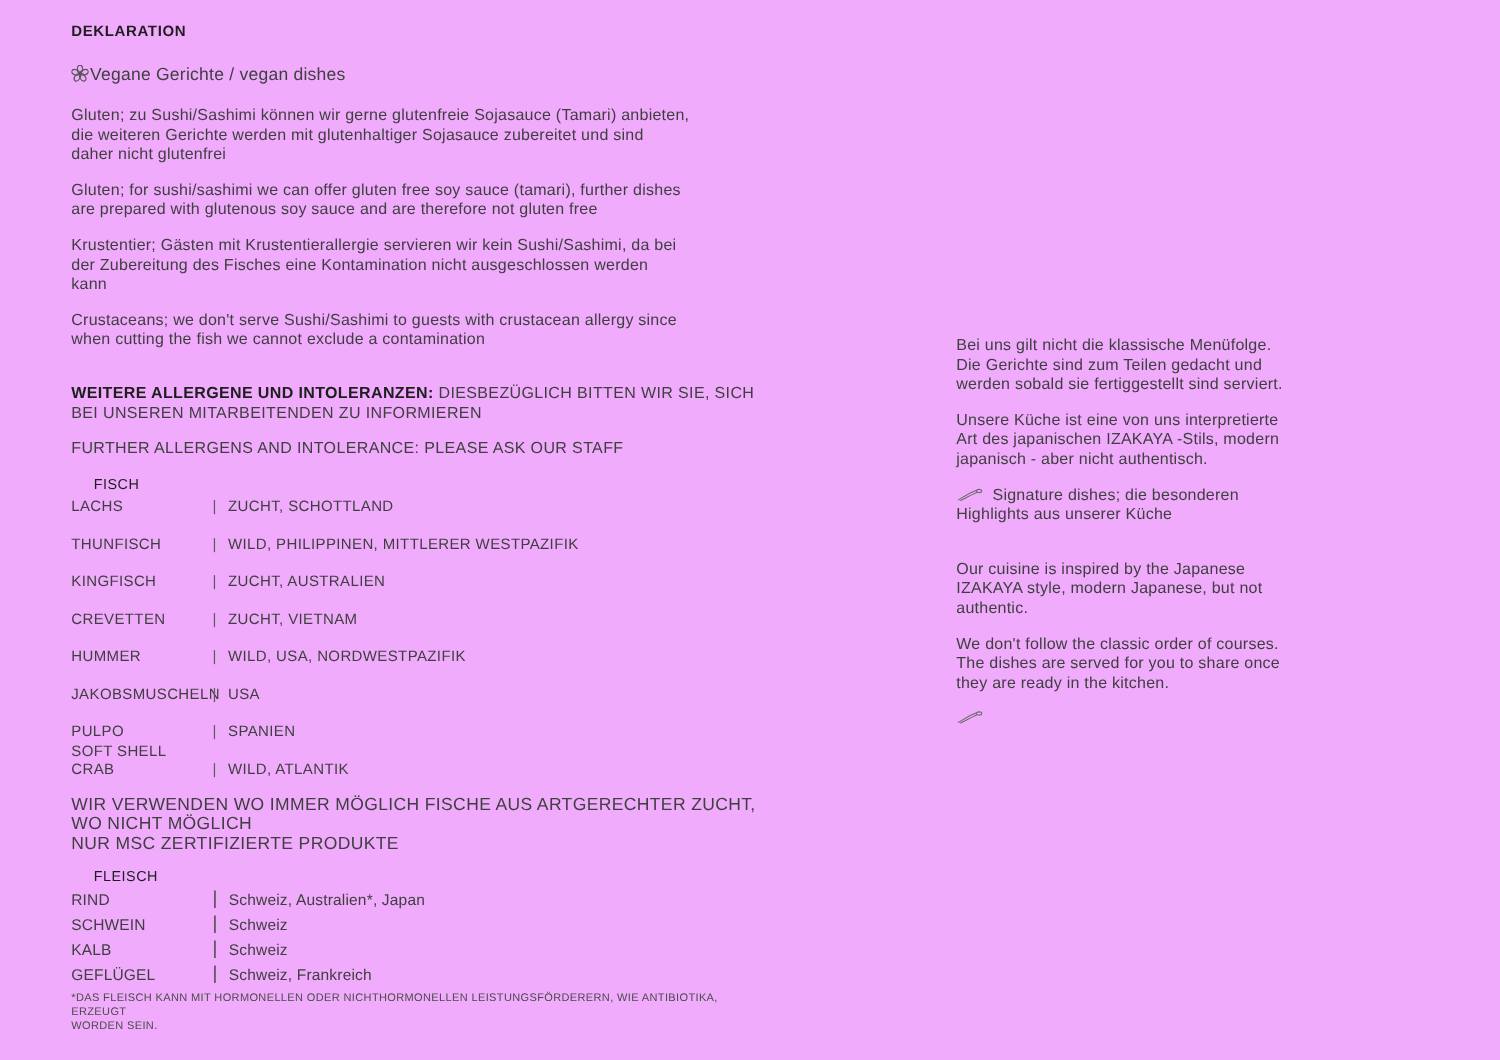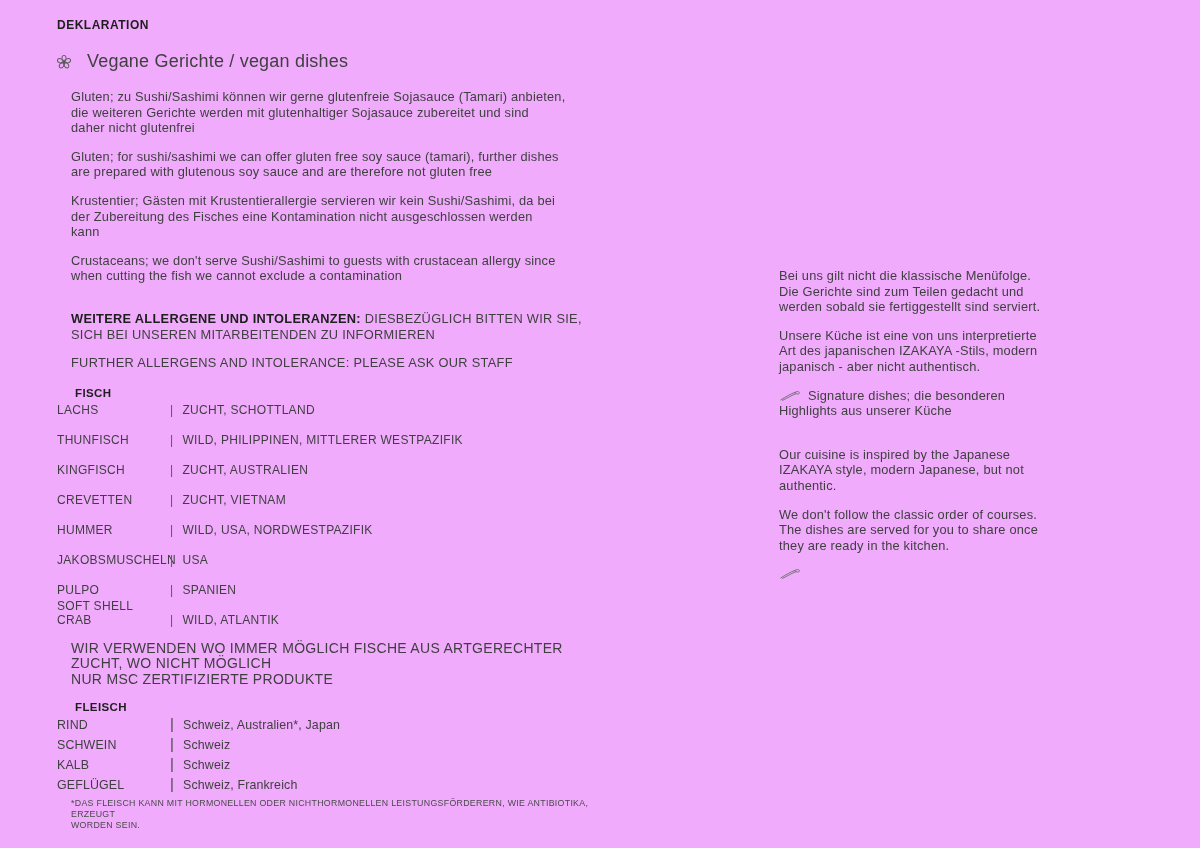--- a/index.html
+++ b/index.html
@@ -14,37 +14,37 @@
   .page { position: absolute; inset: 0; background: #f0abfc; }
 
   .col-left  { position: absolute; left: 57px;  top: 18px;  width: 560px; }
   .col-right { position: absolute; left: 765px; top: 268px; width: 295px; }
 
   .doc-title {
     font-size: 12px; font-weight: 700; color: #1e1e1e;
     letter-spacing: .5px; margin: 0 0 19px 0;
   }
   .vegan-line {
-    display: flex; align-items: center; gap: 16px;
-    font-size: 18px; letter-spacing: .2px;
+    display: flex; align-items: center; gap: 1px;
+    font-size: 14px; letter-spacing: .2px;
     margin: 0 0 17px 0;
   }
   .icon { display: inline-block; line-height: 0; }
 
   .para {
     font-size: 12.8px; line-height: 15.6px; letter-spacing: .2px;
-    margin: 0 0 13px 14px;
+    margin: 0 0 13px 0;
     white-space: pre-line;
   }
   .para.caps { letter-spacing: .3px; }
   .allergens { margin-top: 27px; white-space: normal; }
   .allergens b { color: #1e1e1e; font-weight: 700; }
 
   .table-header {
-    font-size: 11.5px; font-weight: 700; color: #1e1e1e;
+    font-size: 11.5px; font-weight: 400; color: #1e1e1e;
     letter-spacing: .4px; margin: 16px 0 2px 0; padding-left: 18px;
   }
   .trow {
     display: flex; align-items: flex-end;
     height: 16px; margin-bottom: 14px;
     font-size: 12px; letter-spacing: .3px;
   }
   .tname { width: 113px; flex: none; }
   .tsep  { margin-right: 9px; color: #5a5a5a; font-weight: 300; }
   .tval  { }

